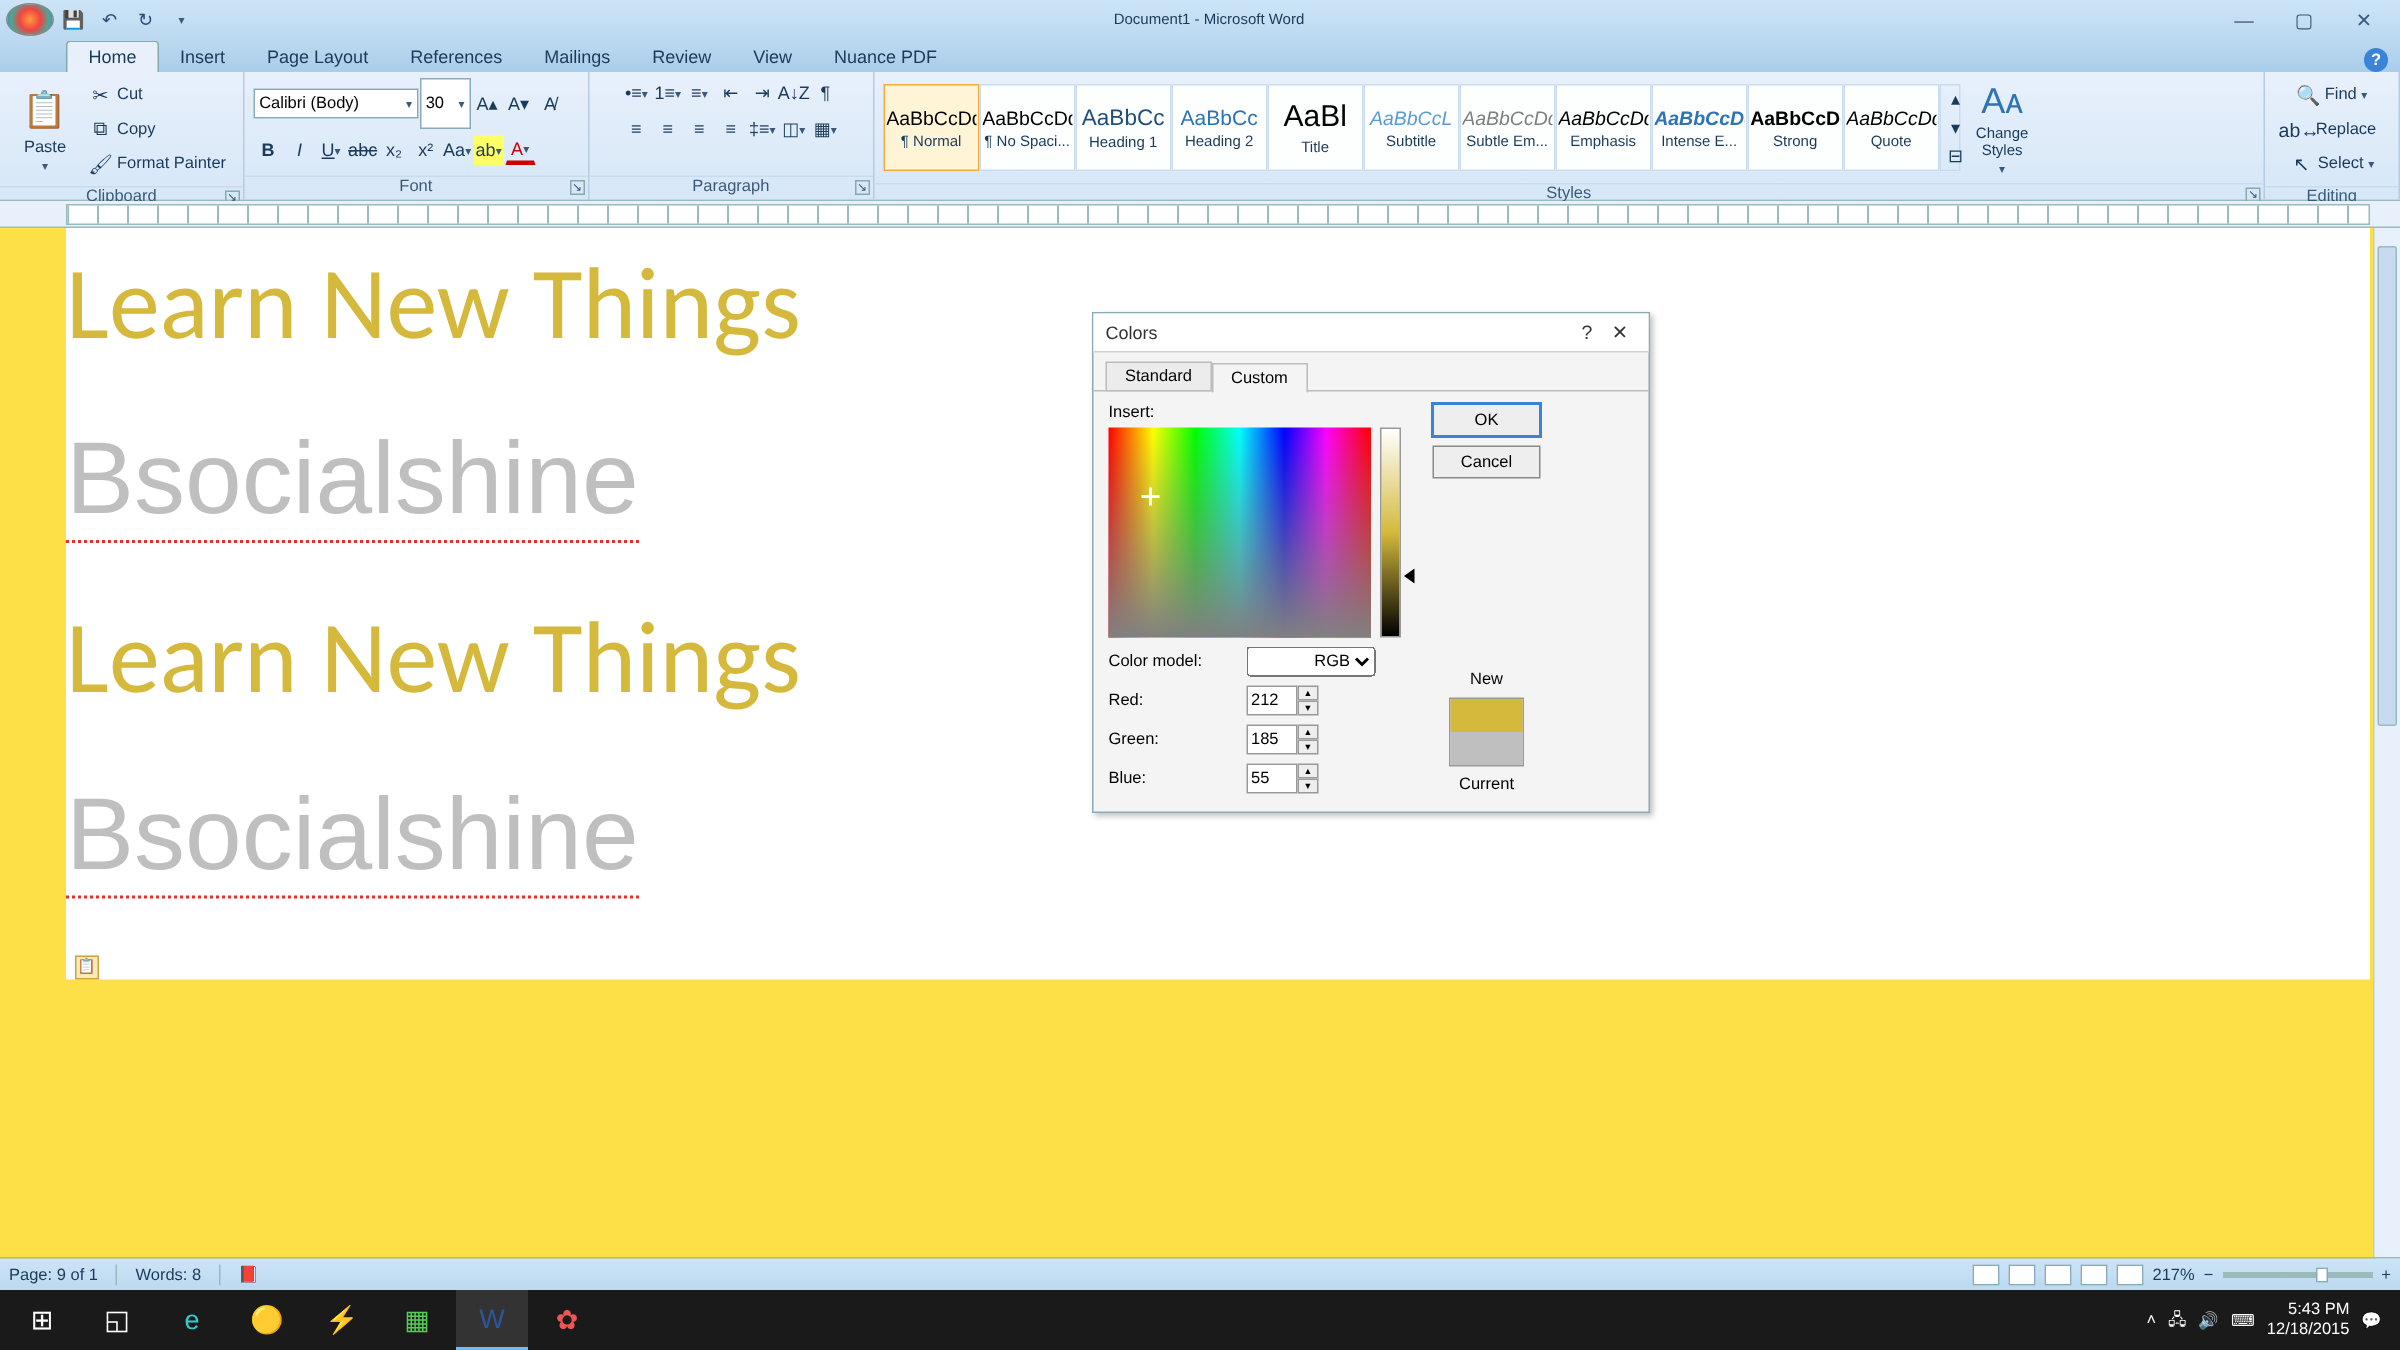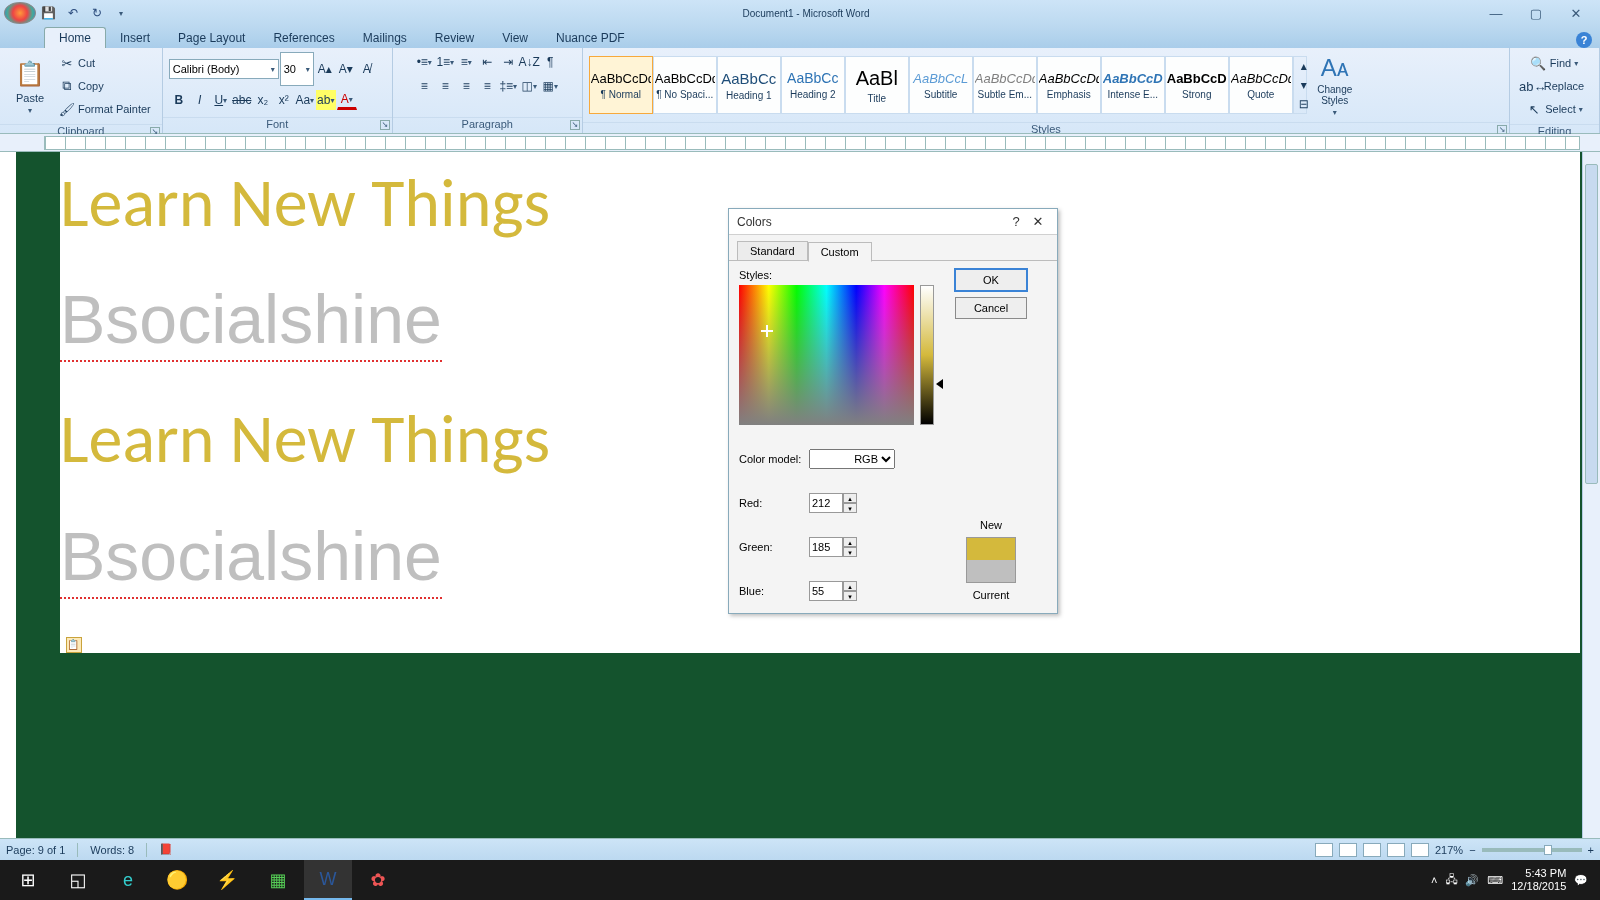--- a/index.html
+++ b/index.html
@@ -43,21 +43,21 @@
 #styles-gallery { display:flex; gap:0; }
 .style-item { width:64px; height:58px; border:1px solid #c9dcef; background:#fdfefe; display:flex; flex-direction:column; align-items:center; justify-content:center; font-size:10px; color:#1a3a5a; cursor:pointer; }
 .style-item.active { border:1px solid #f7a93c; background:#fff4d6; }
 .style-item .preview { font-size:13px; margin-bottom:3px; white-space:nowrap; overflow:hidden; width:60px; text-align:center; }
 
 
 #ruler-area { height:18px; background:#e8f0fb; border-bottom:1px solid #9bb; position:relative; }
 #ruler { position:absolute; left:44px; right:20px; top:2px; height:14px; background:#fff; border:1px solid #9bb; background-image:repeating-linear-gradient(90deg,#9bb 0 1px,transparent 1px 20px); }
 
 
-#doc-scroll { position:absolute; top:152px; bottom:22px; left:0; right:0; background:#14532d; overflow:hidden;margin-left:16px; }
+#doc-scroll { position:absolute; top:152px; bottom:22px; left:0; right:0; background:#fde047; overflow:hidden; }
 #doc-page { position:absolute; top:0; left:44px; right:20px; background:#fff; padding:12px 0 0 0; }
 .doc-line { font-family:Calibri, sans-serif; font-size:68px; line-height:1.15; margin-bottom:38px; }
 .gold { color:#d4b93c; }
 .grey { color:#bfbfbf; }
 .squiggle { border-bottom:2px dotted #e03030; display:inline-block; padding-bottom:2px; }
 #paste-smart { display:inline-block; width:16px; height:16px; border:1px solid #c9a33c; background:#fde9b8; margin-left:6px; vertical-align:top; font-size:10px; text-align:center; line-height:14px; }
 
 
 #vscroll { position:absolute; top:152px; bottom:22px; right:0; width:18px; background:#e8f0fb; border-left:1px solid #b5cce3; }
 #vscroll .thumb { position:absolute; left:2px; right:2px; top:12px; height:320px; background:#c7daef; border:1px solid #9bb; border-radius:2px; }
@@ -73,21 +73,21 @@
 #zoom-slider .knob { position:absolute; top:-3px; left:62px; width:8px; height:10px; background:#fff; border:1px solid #8ab; }
 
 
 #taskbar { position:absolute; bottom:0; left:0; right:0; height:40px; background:#1a1a1a; display:flex; align-items:center; padding:0 4px; gap:2px; }
 .tb-btn { width:48px; height:40px; display:flex; align-items:center; justify-content:center; font-size:18px; color:#fff; }
 .tb-btn.active { border-bottom:2px solid #76b9ed; background:#333; }
 #tray { margin-left:auto; display:flex; align-items:center; gap:8px; color:#fff; font-size:11px; padding-right:8px; }
 #tray .clock { text-align:right; line-height:1.2; }
 
 
-#colors-dialog { position:absolute; top:208px; left:728px; width:330px; background:#f4f4f4; border:1px solid #8ab; box-shadow:2px 2px 4px rgba(0,0,0,.25); }
+#colors-dialog { position:absolute; top:208px; left:728px; width:372px; background:#f4f4f4; border:1px solid #8ab; box-shadow:2px 2px 4px rgba(0,0,0,.25); }
 #colors-title { height:26px; background:#fff; border-bottom:1px solid #d0d0d0; display:flex; align-items:center; padding:0 8px; font-size:12px; color:#333; }
 #colors-title .spacer { flex:1; }
 #colors-title .tbtn { width:22px; text-align:center; font-size:13px; cursor:pointer; }
 #colors-tabs { display:flex; padding:6px 8px 0; gap:0; }
 .ctab { padding:3px 12px; font-size:11px; border:1px solid #bcbcbc; background:#ececec; cursor:pointer; }
 .ctab.active { background:#f4f4f4; border-bottom:1px solid #f4f4f4; position:relative; top:1px; }
 #colors-body { display:flex; padding:8px 10px 12px; gap:12px; border-top:1px solid #bcbcbc; margin-top:-1px; }
 #colors-left { }
 #picker-label { font-size:11px; margin-bottom:4px; }
 #picker-row { display:flex; gap:6px; align-items:flex-start; }
@@ -95,21 +95,21 @@
   linear-gradient(to bottom, rgba(128,128,128,0) 0%, rgba(128,128,128,1) 100%),
   linear-gradient(to right, red 0%, yellow 17%, lime 33%, cyan 50%, blue 67%, magenta 83%, red 100%);
 }
 #hue-cursor { position:absolute; width:12px; height:12px; left:22px; top:40px; pointer-events:none; }
 #hue-cursor:before, #hue-cursor:after { content:''; position:absolute; background:#fff; }
 #hue-cursor:before { left:5px; top:0; width:2px; height:12px; }
 #hue-cursor:after { top:5px; left:0; height:2px; width:12px; }
 #lum-col { display:flex; align-items:center; gap:2px; }
 #lum-bar { width:14px; height:140px; background:linear-gradient(to bottom, #fff 0%, #d4b93c 50%, #000 100%); border:1px solid #999; }
 #lum-arrow { width:0; height:0; border-top:5px solid transparent; border-bottom:5px solid transparent; border-right:7px solid #000; margin-top:58px; }
-.field-row { display:flex; align-items:center; margin-top:24px; font-size:11px; gap:0; }
+.field-row { display:flex; align-items:center; margin-top:6px; font-size:11px; gap:22px; }
 .field-row label { width:70px; }
 .field-row select, .field-row .spinbox { height:20px; font-size:11px; }
 .field-row select { width:86px;text-align:right; }
 .spinbox { display:flex; }
 .spinbox input { width:34px; height:20px; border:1px solid #999; font-size:11px; padding:0 2px; text-align:left; }
 .spinbox .spins { display:flex; flex-direction:column; }
 .spinbox .spins button { width:14px; height:10px; font-size:7px; line-height:7px; border:1px solid #999; background:#eee; padding:0; }
 #colors-right { display:flex; flex-direction:column; align-items:center; gap:6px; }
 #colors-right button { width:72px; height:22px; font-size:11px; border:1px solid #8a8a8a; background:#eee; cursor:pointer; }
 #ok-btn { outline:2px solid #3a83d6; outline-offset:-1px; }
@@ -346,21 +346,21 @@
     <span class="spacer"></span>
     <span class="tbtn">?</span>
     <span class="tbtn">✕</span>
   </div>
   <div id="colors-tabs">
     <div class="ctab">Standard</div>
     <div class="ctab active">Custom</div>
   </div>
   <div id="colors-body">
     <div id="colors-left">
-      <div id="picker-label">Styles:</div>
+      <div id="picker-label">Insert:</div>
       <div id="picker-row">
         <div id="hue-field">
           <div id="hue-cursor"></div>
         </div>
         <div id="lum-col">
           <div id="lum-bar"></div>
           <div id="lum-arrow"></div>
         </div>
       </div>
       <div class="field-row">

